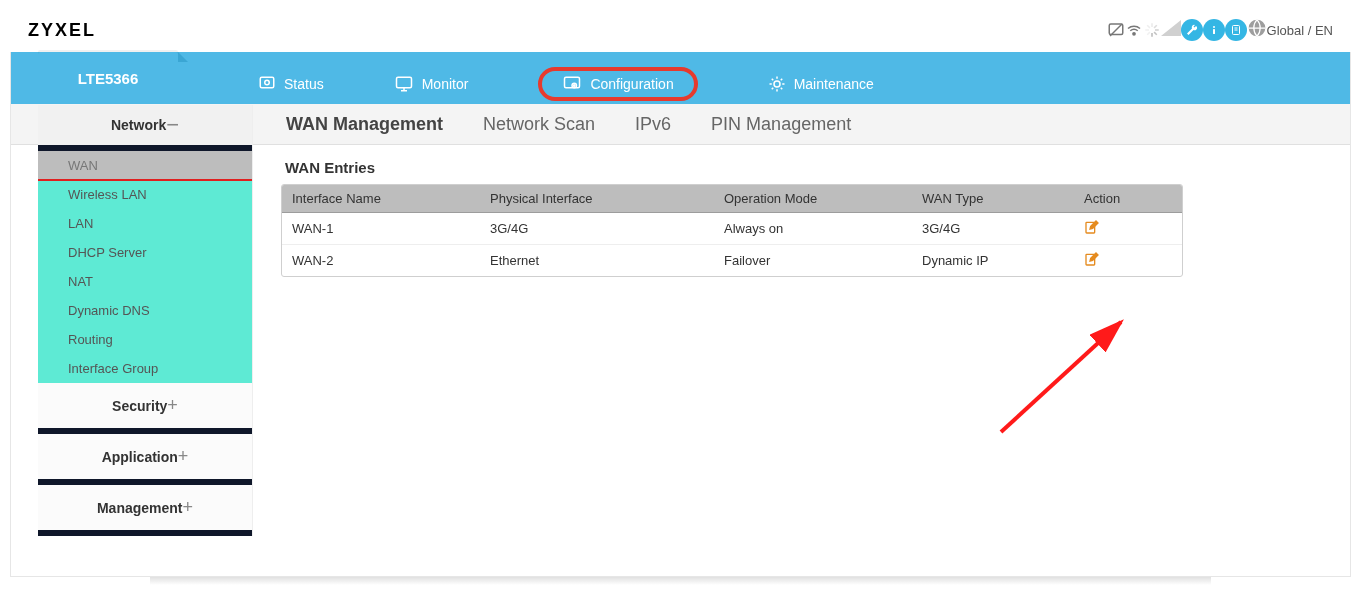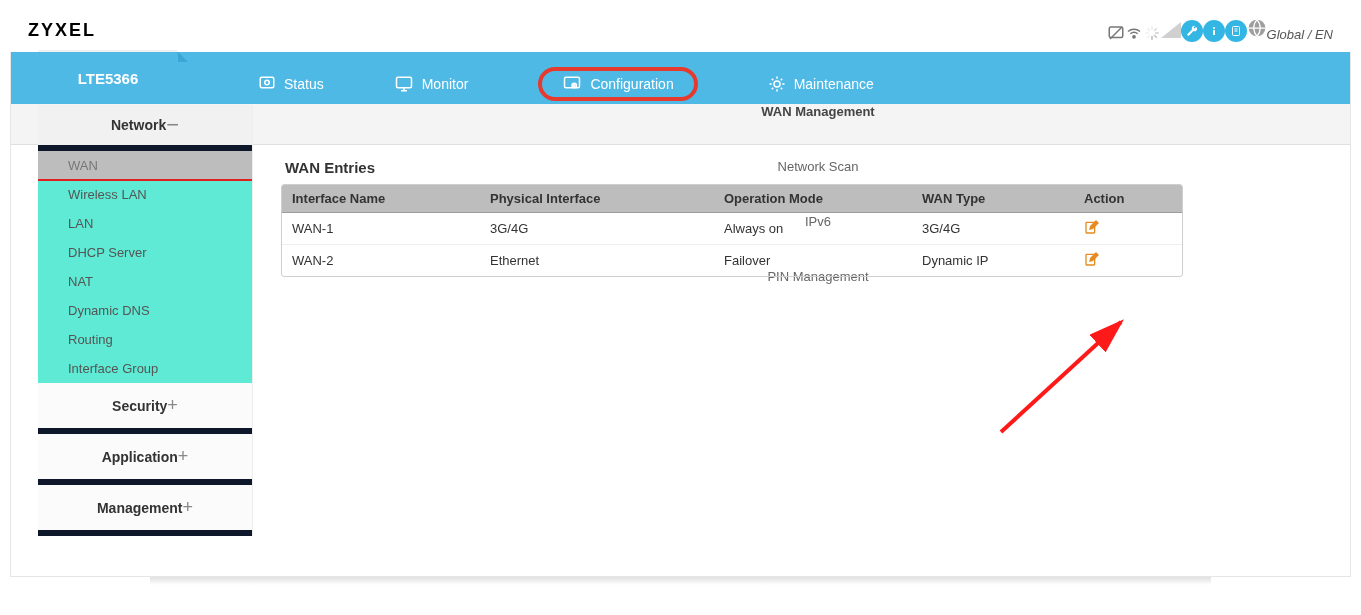--- a/index.html
+++ b/index.html
@@ -1,55 +1,55 @@
 <!DOCTYPE html>
 <html><head>
 <meta charset="utf-8">
 <style>
   html,body{margin:0;padding:0;font-family:Arial,Helvetica,sans-serif;background:#fff;color:#333;}
   body{width:1361px;height:615px;overflow:hidden;position:relative;}
   
   .topbar{display:flex;align-items:center;justify-content:space-between;padding:18px 28px 10px 28px;}
   .logo{font-weight:700;font-size:18px;letter-spacing:2px;color:#000;}
-  .top-icons{display:flex;align-items:flex-end;font-style:italic;}
+  .top-icons{display:flex;align-items:center;}
   .top-icons .gray-ico{color:#888;display:inline-flex;}
   .top-icons .signal{color:#c0c0c0;}
   .top-icons .circ{width:22px;height:22px;border-radius:50%;background:#34b6e4;color:#fff;display:flex;align-items:center;justify-content:center;}
   .top-icons .globe{color:#9e9e9e;}
   .lang{font-size:13px;color:#555;}
   
   .page{margin:0 10px;border:1px solid #e6e6e6;border-top:none;background:#fff;position:relative;}
   
   .toptabs{display:flex;align-items:flex-end;height:52px;background:#4fb9e6;position:relative;}
   .device-tab{height:52px;background:#4fb9e6;color:#fff;font-weight:700;font-size:15px;width:140px;display:flex;align-items:center;justify-content:center;position:relative;margin-left:27px;margin-top:-14px;box-shadow:0 -2px 0 rgba(0,0,0,0.06);border-radius:2px 2px 0 0;}
   .device-tab::after{content:"";position:absolute;right:-10px;top:0;width:0;height:0;border-top:10px solid transparent;border-left:10px solid #3aa6d4;}
   .main-tabs{display:flex;align-items:center;height:40px;margin-left:80px;gap:70px;color:#fff;font-size:14px;justify-content:flex-end;}
   .main-tab{display:flex;align-items:center;gap:8px;cursor:pointer;position:relative;}
   .main-tab .ico{display:inline-flex;}
   .main-tab.active-ring{padding:4px 20px;border:4px solid #e63a2e;border-radius:20px;}
   
-  .subtabs{display:flex;align-items:center;height:40px;background:#f4f4f4;border-bottom:1px solid #e0e0e0;padding-left:275px;gap:40px;font-size:13px;color:#666;flex-direction:column;}
+  .subtabs{display:flex;align-items:center;height:40px;background:#f4f4f4;border-bottom:1px solid #e0e0e0;padding-left:275px;gap:40px;font-size:18px;color:#666;}
   .subtabs .subtab{cursor:pointer;}
   .subtabs .subtab.active{font-weight:700;color:#444;}
   
   .body{display:flex;min-height:430px;}
   .sidebar{width:214px;background:#fbfbfb;border-right:1px solid #eee;padding-top:0;margin-left:27px;position:relative;top:-40px;}
   .side-section{padding:12px 16px 12px 16px;font-weight:700;color:#333;font-size:14px;display:flex;justify-content:center;align-items:center;cursor:pointer;background:#f1f1f1;border-bottom:6px solid #0f172a;}
   .side-items{background:#5eead4;}
   .side-item{padding:7px 16px 7px 30px;font-size:13px;color:#555;cursor:pointer;}
   .side-item.active{background:#bdbdbd;color:#777;position:relative;}
   .side-item.active::after{content:"";position:absolute;left:0;right:0;bottom:-1px;height:2px;background:#e01f1f;}
   .plus{color:#888;font-weight:400;font-size:18px;}
   .minus{color:#888;font-weight:400;font-size:22px;line-height:10px;}
   
   .content{flex:1;padding:14px 24px 24px 28px;}
   .panel-title{font-weight:700;font-size:15px;margin:0 0 8px 4px;color:#333;}
   .table-wrap{border:1px solid #cfcfcf;border-radius:3px;overflow:hidden;max-width:900px;}
   table{width:100%;border-collapse:collapse;font-size:13px;}
-  thead th{background:#bdbdbd;color:#333;text-align:left;font-weight:700;padding:6px 10px;border-bottom:1px solid #9c9c9c;}
+  thead th{background:#bdbdbd;color:#333;text-align:left;font-weight:400;padding:6px 10px;border-bottom:1px solid #9c9c9c;}
   tbody td{padding:6px 10px;color:#333;border-bottom:1px solid #eee;}
   tbody tr:last-child td{border-bottom:none;}
   .edit-ico{color:#e58b1f;display:inline-flex;cursor:pointer;}
   
   .arrow{position:absolute;left:980px;top:260px;pointer-events:none;}
   
   .bottom-shadow{height:8px;background:linear-gradient(to bottom,rgba(0,0,0,0.12),transparent);margin:0 150px;}
 </style>
 </head>
 <body>

